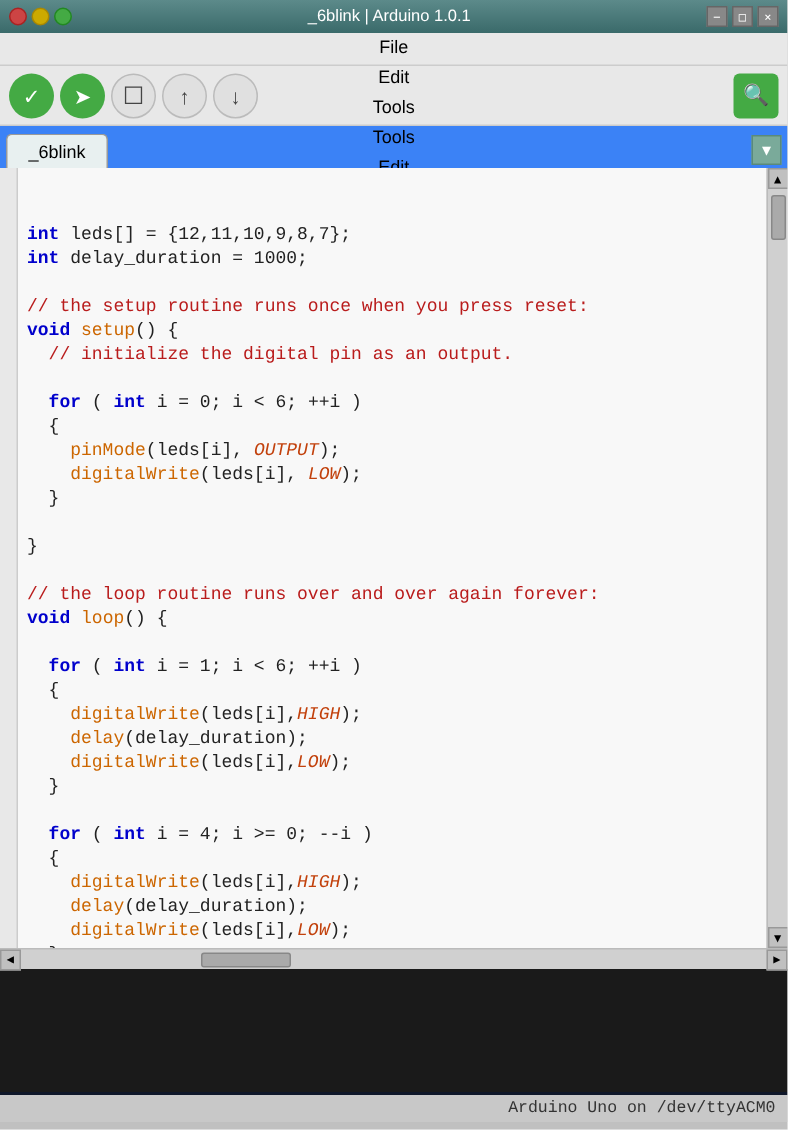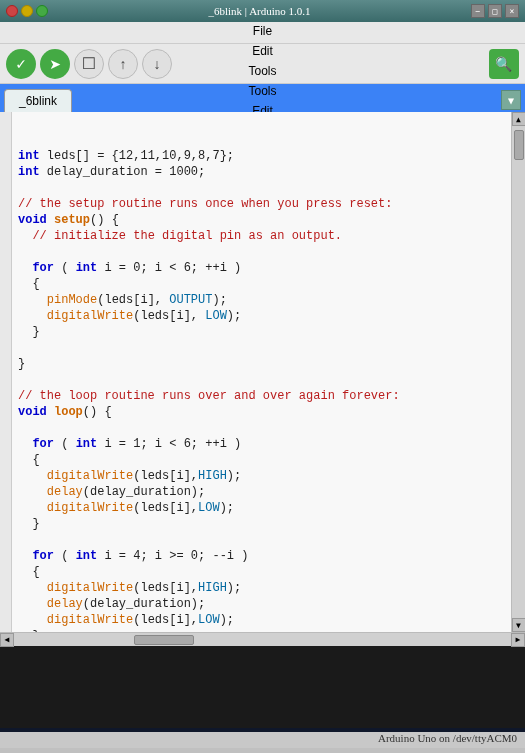--- a/index.html
+++ b/index.html
@@ -32,21 +32,21 @@
       display: inline-block;
     }
     .tb-close { background: #cc4444; border: 1px solid #aa2222; }
     .tb-min { background: #ccaa00; border: 1px solid #aa8800; }
     .tb-max { background: #44aa44; border: 1px solid #228822; }
     .title-bar-text {
       flex: 1;
       text-align: center;
       color: white;
       font-size: 11px;
-      font-family: Liberation Serif, serif;
+      font-family: Liberation Sans, sans-serif;
     }
     .title-bar-right {
       display: flex;
       gap: 3px;
     }
     .win-btn {
       width: 14px;
       height: 14px;
       background: #888;
       border: 1px solid #666;
@@ -257,34 +257,35 @@
     .bottom-area {
       background: #1a1a1a;
       height: 82px;
     }
 
     
     .status-bar {
       background: #c8c8c8;
       height: 20px;
       display: flex;
+      align-items: center;
       justify-content: flex-end;
       padding: 0 8px;
       font-size: 11px;
-      font-family: Liberation Serif, serif;
+      font-family: Liberation Mono, monospace;
       color: #333;
-      border-top: 4px solid #0f172a;
+      border-top: 2px solid #0f172a;
     }
 
     
     .kw { color: #0000cc; font-weight: bold; }
-    .kw2 { color: #cc6600; font-weight: bold; }
+    .kw2 { color: #cc6600; font-weight: normal; }
     .fn { color: #cc6600; }
     .cmt { color: #b91c1c; }
-    .const { color: #0369a1; }
+    .const { color: #c2410c; font-style: italic; }
   </style>
 </head>
 <body>
 
 <div class="title-bar">
   <div class="title-bar-icons">
     <span class="tb-icon tb-close"></span>
     <span class="tb-icon tb-min"></span>
     <span class="tb-icon tb-max"></span>
   </div>

